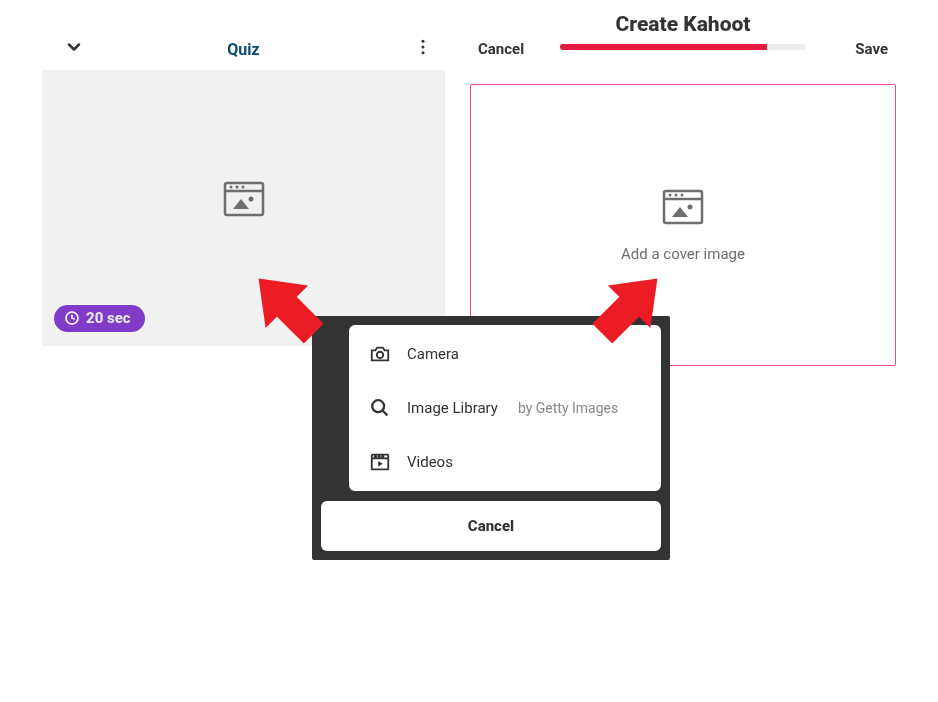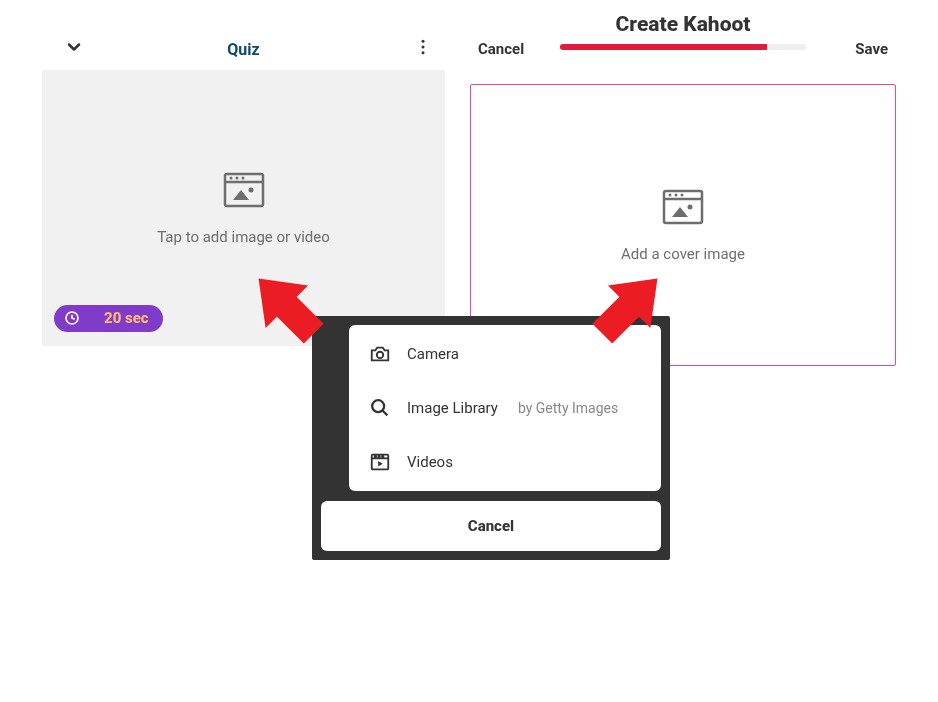--- a/index.html
+++ b/index.html
@@ -99,28 +99,28 @@
   }
   .media-placeholder-text {
     font-size: 15px;
     color: #6e6e6e;
   }
   .time-pill {
     position: absolute;
     left: 12px;
     bottom: 14px;
     background: #813bc9;
-    color: #fdba74;
+    color: #e5e5e5;
     border-radius: 18px;
     padding: 4px 14px 5px 10px;
     font-size: 15px;
     font-weight: 800;
     display: flex;
     align-items: center;
-    gap: 24px;
+    gap: 6px;
   }
   
   .popup {
     position: absolute;
     left: 312px;
     top: 316px;
     width: 358px;
     background: #333;
     padding: 9px;
     border-radius: 2px;
@@ -194,21 +194,20 @@
       <svg width="42" height="40" viewBox="0 0 42 40" fill="none" stroke="#6e6e6e" stroke-width="2.5">
         <rect x="2" y="4" width="38" height="32" rx="2"></rect>
         <line x1="2" y1="12" x2="40" y2="12"></line>
         <circle cx="8" cy="8" r="1.5" fill="#6e6e6e" stroke="none"></circle>
         <circle cx="14" cy="8" r="1.5" fill="#6e6e6e" stroke="none"></circle>
         <circle cx="20" cy="8" r="1.5" fill="#6e6e6e" stroke="none"></circle>
         <polygon points="10,30 18,20 26,30" fill="#6e6e6e" stroke="none"></polygon>
         <circle cx="28" cy="20" r="2.5" fill="#6e6e6e" stroke="none"></circle>
       </svg>
     </span>
-    <span class="media-placeholder-text">Tap to add image or video</span>
     <div class="time-pill">
       <svg width="16" height="16" viewBox="0 0 24 24" fill="none" stroke="#fff" stroke-width="2.5">
           <circle cx="12" cy="12" r="9"></circle>
           <polyline points="12 7 12 12 16 14"></polyline>
         </svg>
       <span>20 sec</span>
     </div>
   </div>
 </div>
 

